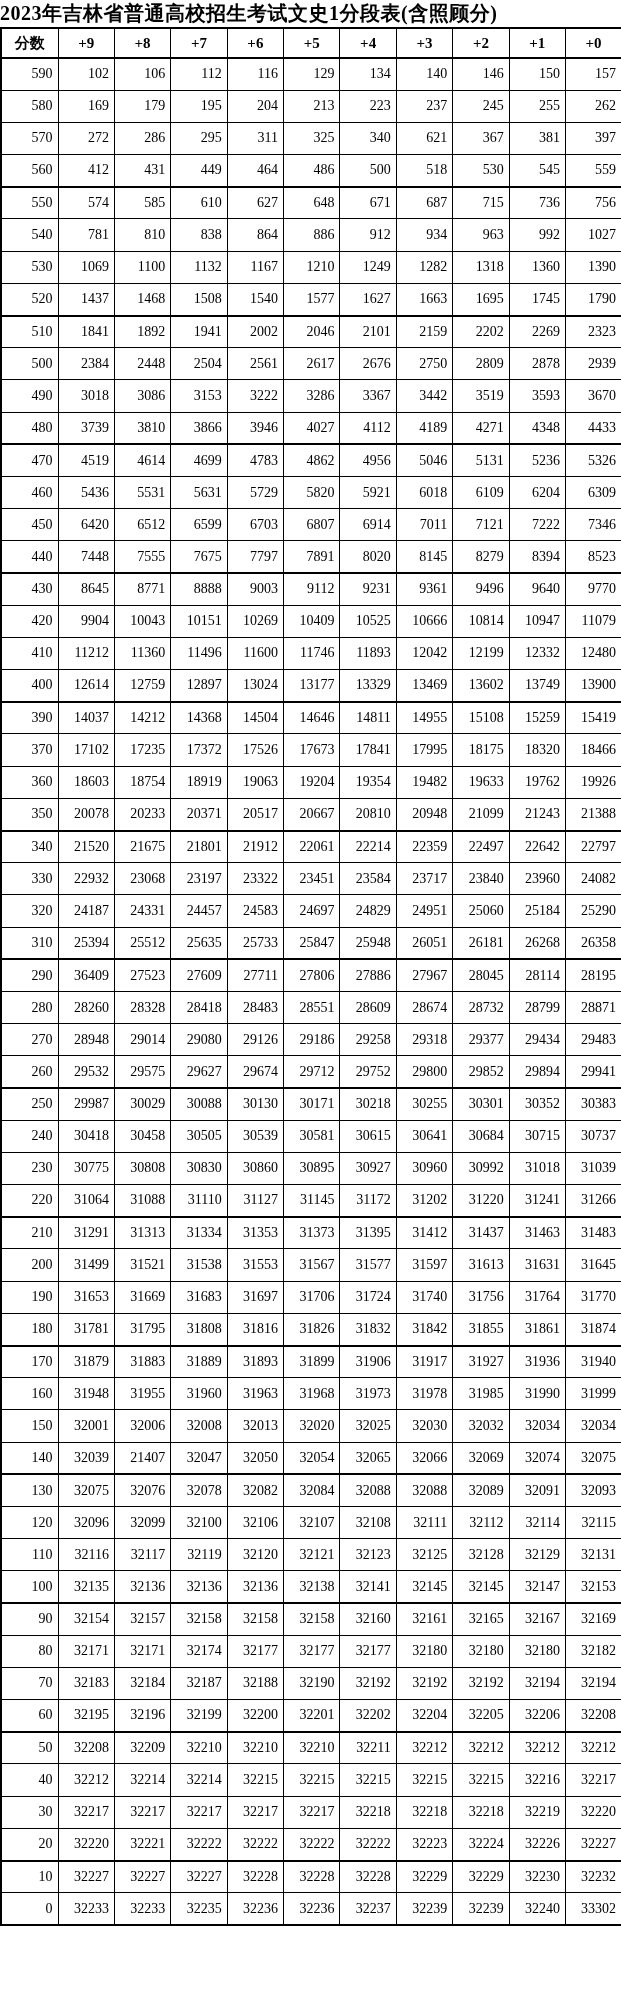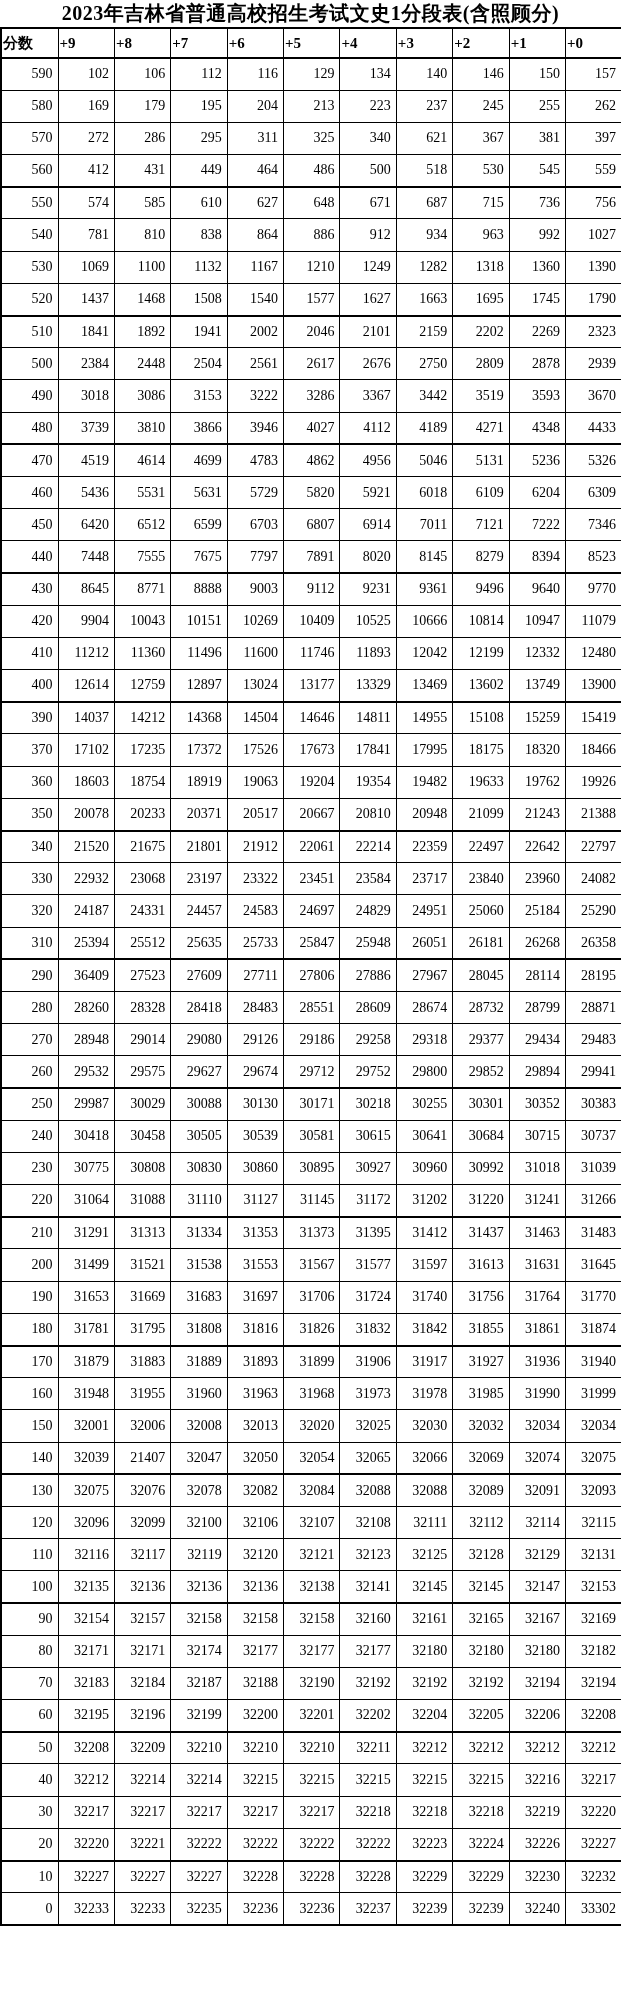--- a/index.html
+++ b/index.html
@@ -12,21 +12,20 @@
   }
   .page {
     width: 621px;
     height: 1991px;
     box-sizing: border-box;
     overflow: hidden;
   }
   .title {
     height: 27px;
     line-height: 27px;
-    text-align: center;
     font-weight: bold;
     font-size: 20px;
     white-space: nowrap;
     letter-spacing: 0.5px;
   }
   table.score-table {
     width: 621px;
     border-collapse: collapse;
     table-layout: fixed;
     border: 2px solid #000000;
@@ -35,21 +34,21 @@
   table.score-table td {
     border: 1px solid #000000;
     box-sizing: border-box;
     overflow: hidden;
     white-space: nowrap;
   }
   table.score-table thead th {
     height: 30px;
     font-size: 15px;
     font-weight: bold;
-    text-align: left;
+    text-align: center;
     border-bottom: 2px solid #000000;
   }
   table.score-table tbody td {
     height: 32.2px;
     font-size: 14px;
     text-align: right;
     padding: 0 5px 0 0;
   }
   table.score-table tbody tr:nth-child(4n) td {
     border-bottom-width: 2px; 

